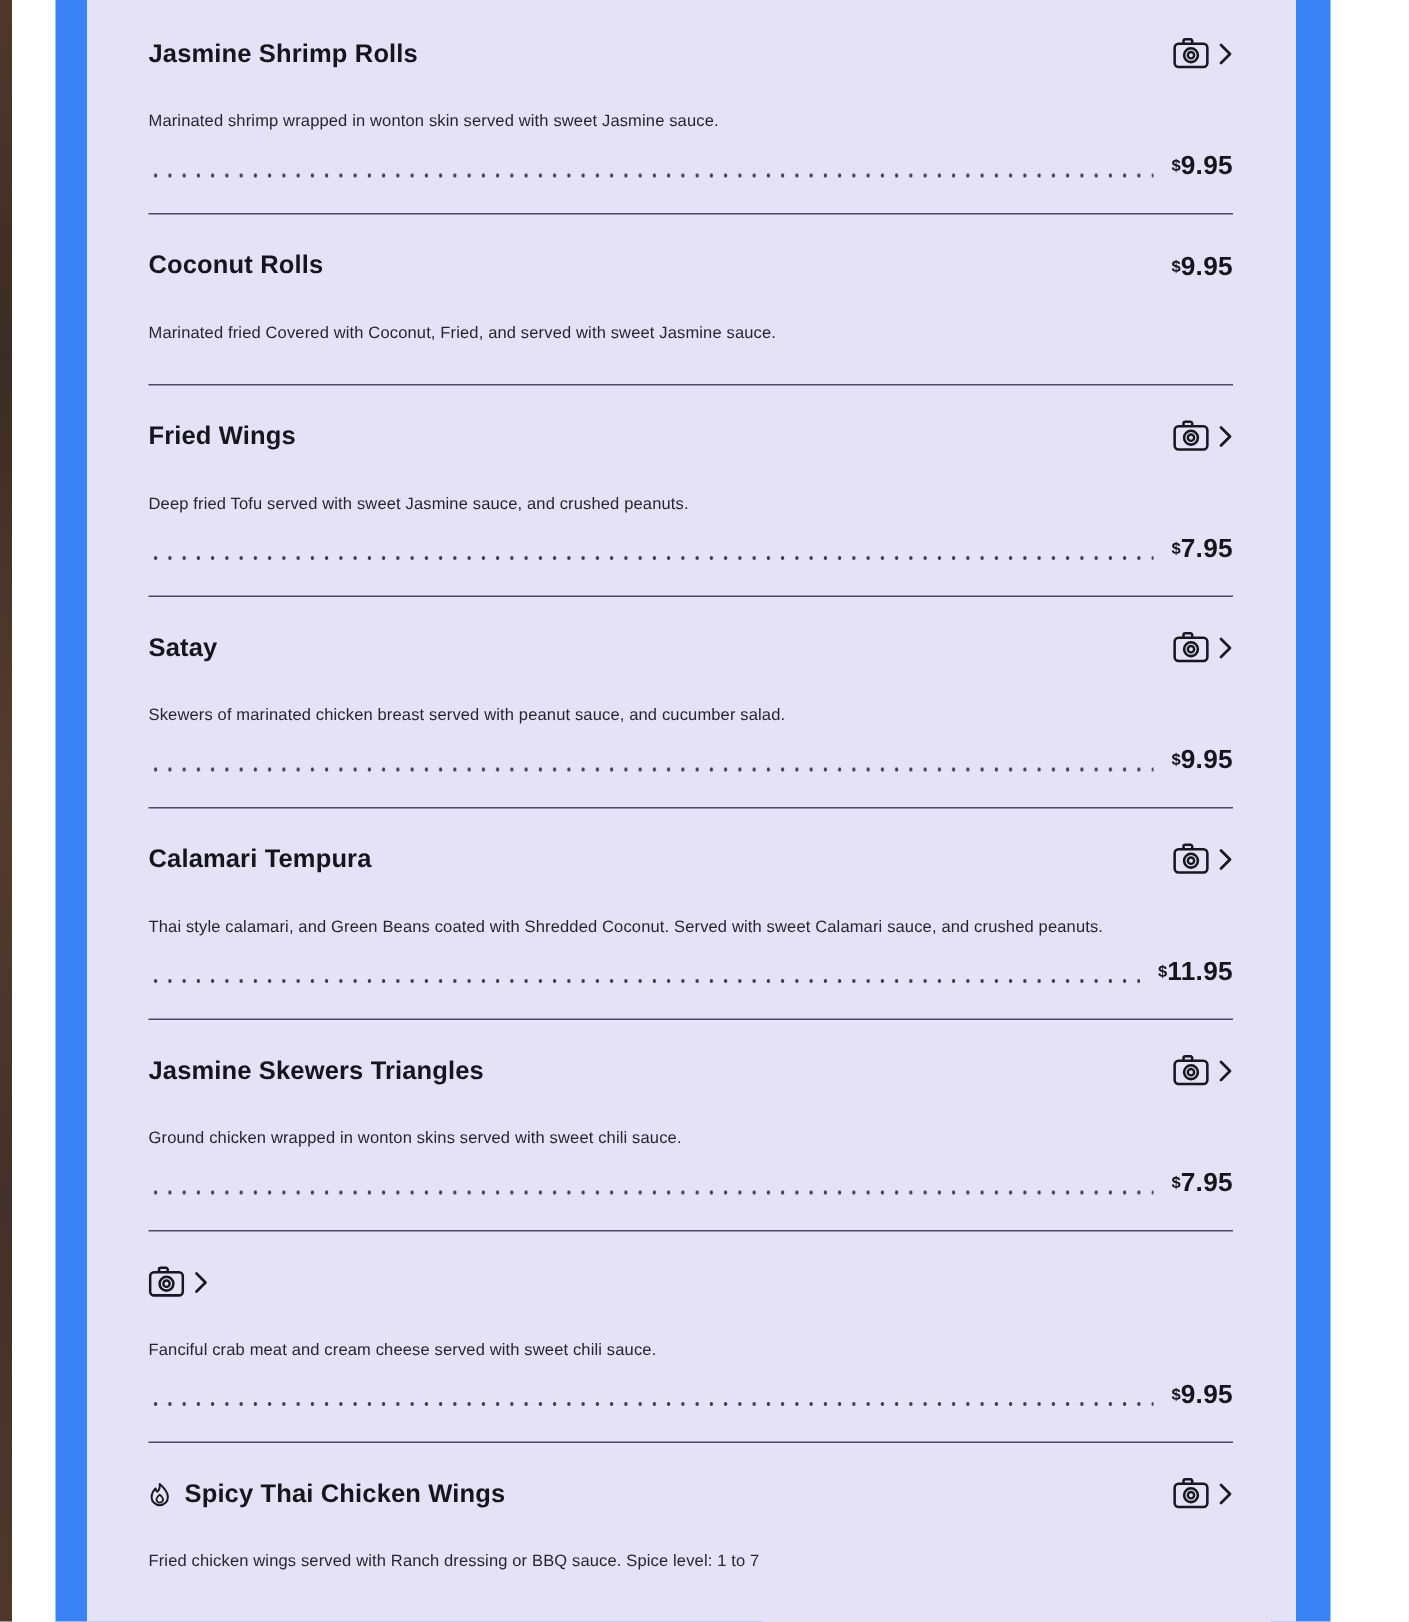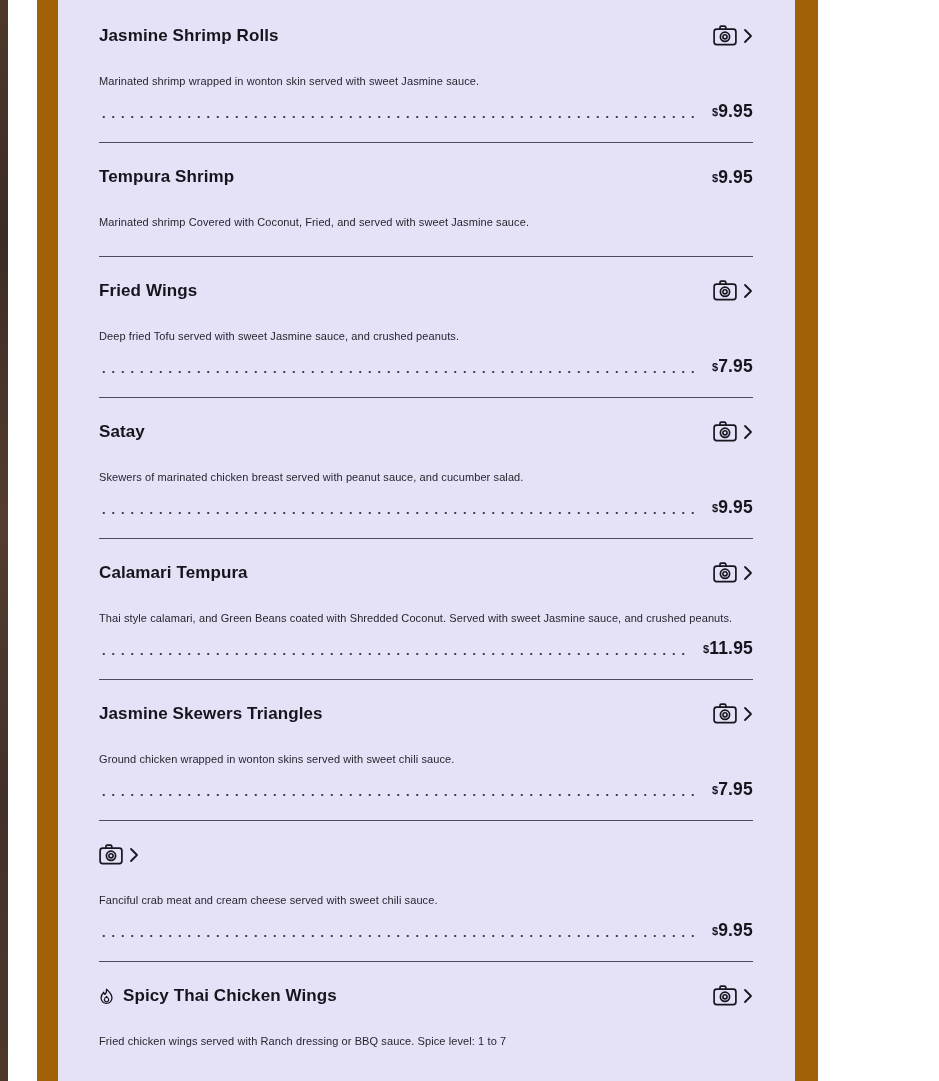--- a/index.html
+++ b/index.html
@@ -1,21 +1,21 @@
 <!DOCTYPE html>
 <html><head>
 <meta charset="utf-8">
 <style>
   * { margin:0; padding:0; box-sizing:border-box; }
   html,body { width:939px; height:1081px; overflow:hidden; background:#ffffff;
               font-family:"Liberation Sans", sans-serif; }
   .wood-edge { position:absolute; left:0; top:0; width:8px; height:1081px;
                background:linear-gradient(180deg,#4e382b 0%,#3c2c25 22%,#543d2e 48%,#42302a 74%,#4e382b 100%); }
-  .outer-band { position:absolute; left:37px; top:0; width:781px; height:1081px;
-                background:#a16207; }
+  .outer-band { position:absolute; left:37px; top:0; width:850px; height:1081px;
+                background:#3b82f6; }
   .menu-panel { position:absolute; left:21px; right:23px; top:0; bottom:0;
                 background:#e5e1f7; }
   .menu-list { padding:2px 42px 0 41px; }
 
   .menu-item { padding-top:22px; padding-bottom:19px; border-bottom:1px solid #4f4960; }
   .menu-item.price-in-header { padding-bottom:22px; }
   .menu-item.last { border-bottom:none; }
 
   .item-header { display:flex; justify-content:space-between; align-items:flex-start; height:24px; }
   .item-name { font-size:17px; font-weight:700; color:#15151d; line-height:24px;
@@ -66,25 +66,25 @@
           </div>
           <p class="item-desc">Marinated shrimp wrapped in wonton skin served with sweet Jasmine sauce.</p>
           <div class="price-row">
             <div class="leader-dots"></div>
             <span class="price"><span class="currency">$</span><span class="amount">9.95</span></span>
           </div>
         </section>
         <section class="menu-item price-in-header">
           <div class="item-header">
             <h3 class="item-name">
-              <span>Tempura Shrimp</span>
+              <span>Coconut Rolls</span>
             </h3>
             <span class="price header-price"><span class="currency">$</span><span class="amount">9.95</span></span>
           </div>
-          <p class="item-desc">Marinated shrimp Covered with Coconut, Fried, and served with sweet Jasmine sauce.</p>
+          <p class="item-desc">Marinated fried Covered with Coconut, Fried, and served with sweet Jasmine sauce.</p>
         </section>
         <section class="menu-item">
           <div class="item-header">
             <h3 class="item-name">
               <span>Fried Wings</span>
             </h3>
             <div class="item-actions">
               <button class="photo-button"><span style="line-height: 0;"><svg width="24" height="21" viewBox="0 0 24 21">
                     <path class="icon-stroke" stroke-width="1.7" d="M7 4.2 V2.4 a1.2 1.2 0 0 1 1.2 -1.2 h3.4 a1.2 1.2 0 0 1 1.2 1.2 V4.2"></path>
                     <rect class="icon-stroke" stroke-width="1.7" x="1.1" y="4.2" width="21.8" height="15.4" rx="2.6"></rect>
@@ -135,21 +135,21 @@
                     <path class="icon-stroke" stroke-width="1.7" d="M7 4.2 V2.4 a1.2 1.2 0 0 1 1.2 -1.2 h3.4 a1.2 1.2 0 0 1 1.2 1.2 V4.2"></path>
                     <rect class="icon-stroke" stroke-width="1.7" x="1.1" y="4.2" width="21.8" height="15.4" rx="2.6"></rect>
                     <circle class="icon-stroke" stroke-width="1.7" cx="12" cy="11.8" r="4.6"></circle>
                     <circle class="icon-stroke" stroke-width="1.6" cx="12" cy="11.8" r="2.1"></circle>
                   </svg></span></button>
               <button class="expand-button"><span style="line-height: 0;"><svg width="10" height="16" viewBox="0 0 10 16">
                     <path class="icon-stroke" stroke-width="1.8" stroke-linecap="round" stroke-linejoin="round" d="M2 2 L8 8 L2 14"></path>
                   </svg></span></button>
             </div>
           </div>
-          <p class="item-desc">Thai style calamari, and Green Beans coated with Shredded Coconut. Served with sweet Jasmine sauce, and crushed peanuts.</p>
+          <p class="item-desc">Thai style calamari, and Green Beans coated with Shredded Coconut. Served with sweet Calamari sauce, and crushed peanuts.</p>
           <div class="price-row">
             <div class="leader-dots"></div>
             <span class="price"><span class="currency">$</span><span class="amount">11.95</span></span>
           </div>
         </section>
         <section class="menu-item">
           <div class="item-header">
             <h3 class="item-name">
               <span>Jasmine Skewers Triangles</span>
             </h3>

